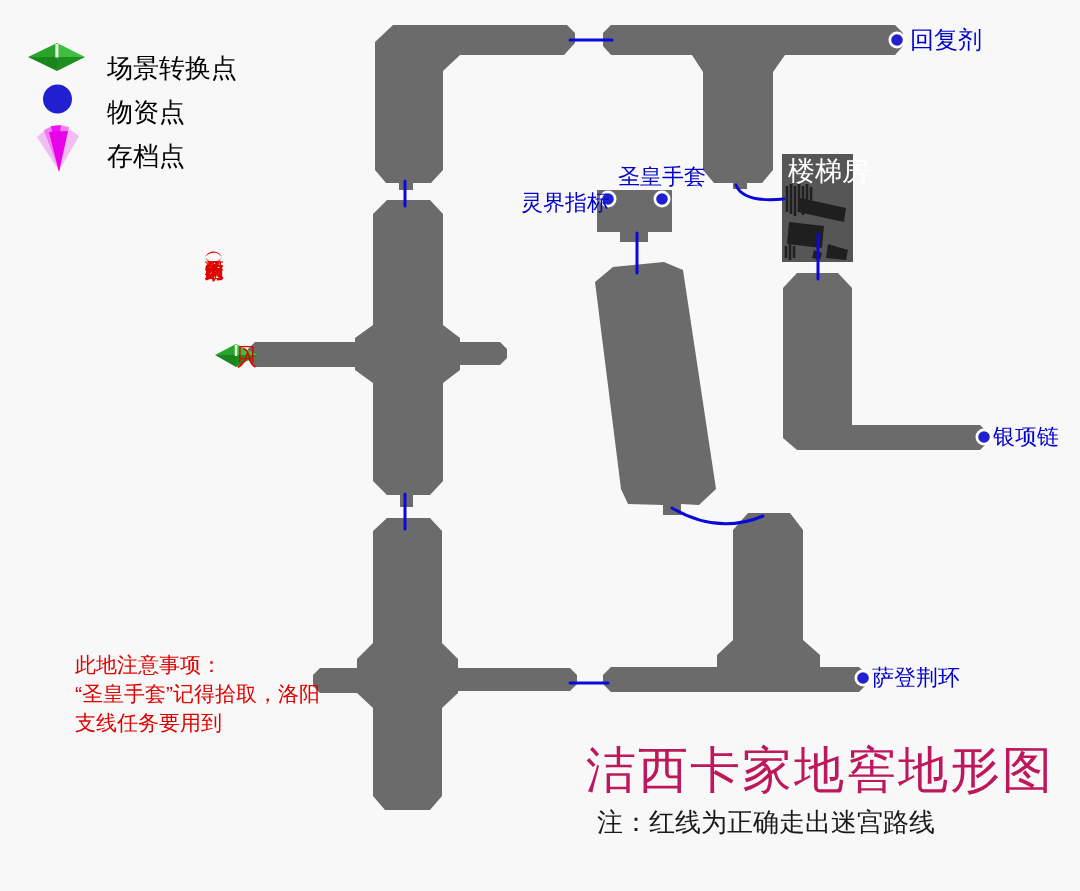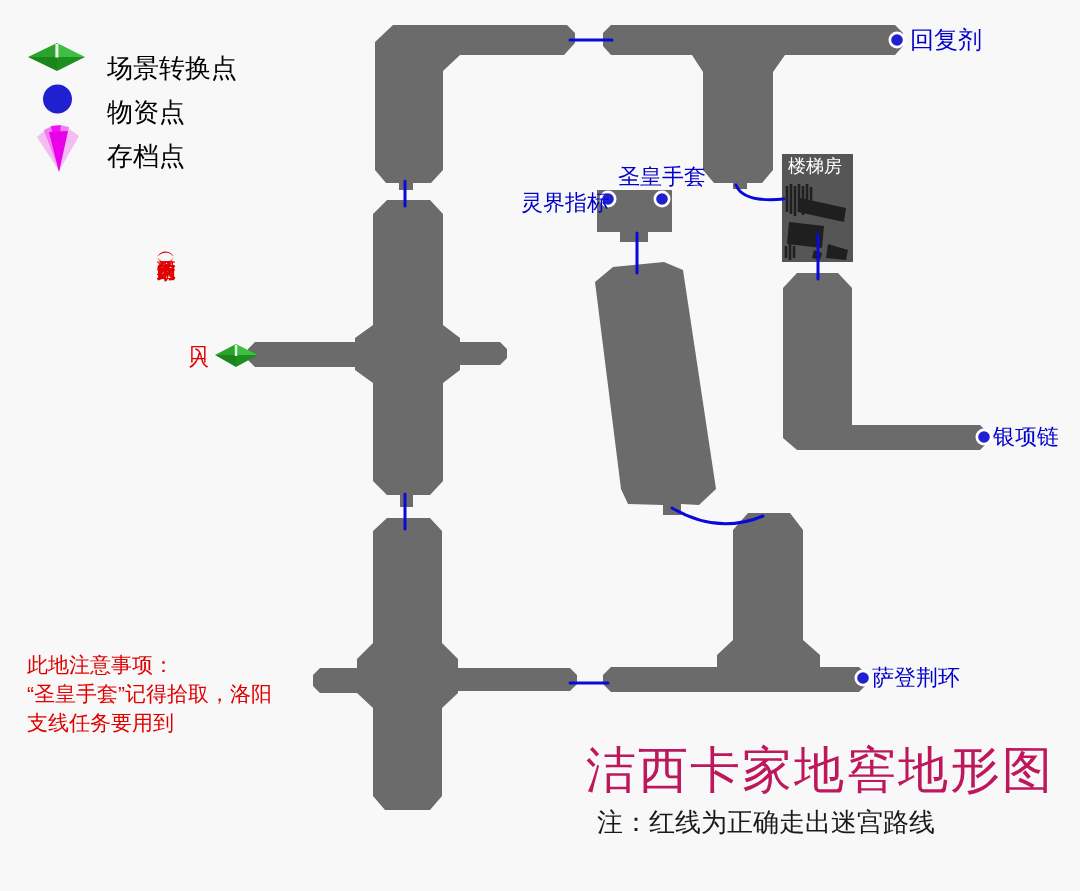--- a/index.html
+++ b/index.html
@@ -12,21 +12,21 @@
   .stage svg{position:absolute;left:0;top:0;}
   .corridor{fill:var(--corridor);}
   .stairs-bg{fill:var(--stairs_bg);}
   .ink{fill:var(--stairs_ink);}
   .ink-stroke{stroke:var(--stairs_ink);stroke-width:2.6;fill:none;}
   .route{stroke:var(--route_blue);stroke-width:3;fill:none;stroke-linecap:round;}
   .dot-ring{fill:#ffffff;}
   .dot-core{fill:var(--dot_blue);}
   .lbl{position:absolute;white-space:nowrap;line-height:1.12;color:#000;}
   .blue{color:var(--label_blue);}
-  .red{color:var(--note_red);}
+  .red{color:var(--note_red);margin-left:48px;}
   .white{color:#ffffff;}
   .vert{writing-mode:vertical-rl;}
   .title{font-size:50px;letter-spacing:2px;color:#be185d;}
   .note{font-size:26px;color:#1a1a1a;text-align:right;}
   .legend-label{font-size:26px;}
   .map-label{font-size:22px;}
 </style>
 </head>
 <body>
 
@@ -117,21 +117,21 @@
     </g>
   </svg>
 
   <div class="lbl legend-label" style="left:107px;top:54px;">场景转换点</div>
   <div class="lbl legend-label" style="left:107px;top:98px;">物资点</div>
   <div class="lbl legend-label" style="left:107px;top:142px;">存档点</div>
 
   <div class="lbl blue" style="left:910px;top:27px;font-size:24px;">回复剂</div>
   <div class="lbl blue map-label" style="left:618px;top:165px;">圣皇手套</div>
   <div class="lbl blue map-label" style="left:521px;top:191px;">灵界指标</div>
-  <div class="lbl white" style="left:788px;top:156px;font-size:18px;">楼梯房</div>
+  <div class="lbl white" style="left:788px;top:156px;font-size:27px;">楼梯房</div>
   <div class="lbl blue map-label" style="left:993px;top:425px;">银项链</div>
   <div class="lbl blue map-label" style="left:872px;top:666px;">萨登荆环</div>
   <div class="lbl red vert" style="left:188px;top:331px;font-size:20px;">入口</div>
   <div class="lbl red vert" style="left:156px;top:246px;font-size:19px;">（洁西卡与贝丝的家）</div>
 
   <div class="lbl red" style="left:27px;top:653px;font-size:21px;">此地注意事项：</div>
   <div class="lbl red" style="left:27px;top:682px;font-size:21px;">“圣皇手套”记得拾取，洛阳</div>
   <div class="lbl red" style="left:27px;top:711px;font-size:21px;">支线任务要用到</div>
 
   <div class="lbl title" style="left:586px;top:742px;">洁西卡家地窖地形图</div>

